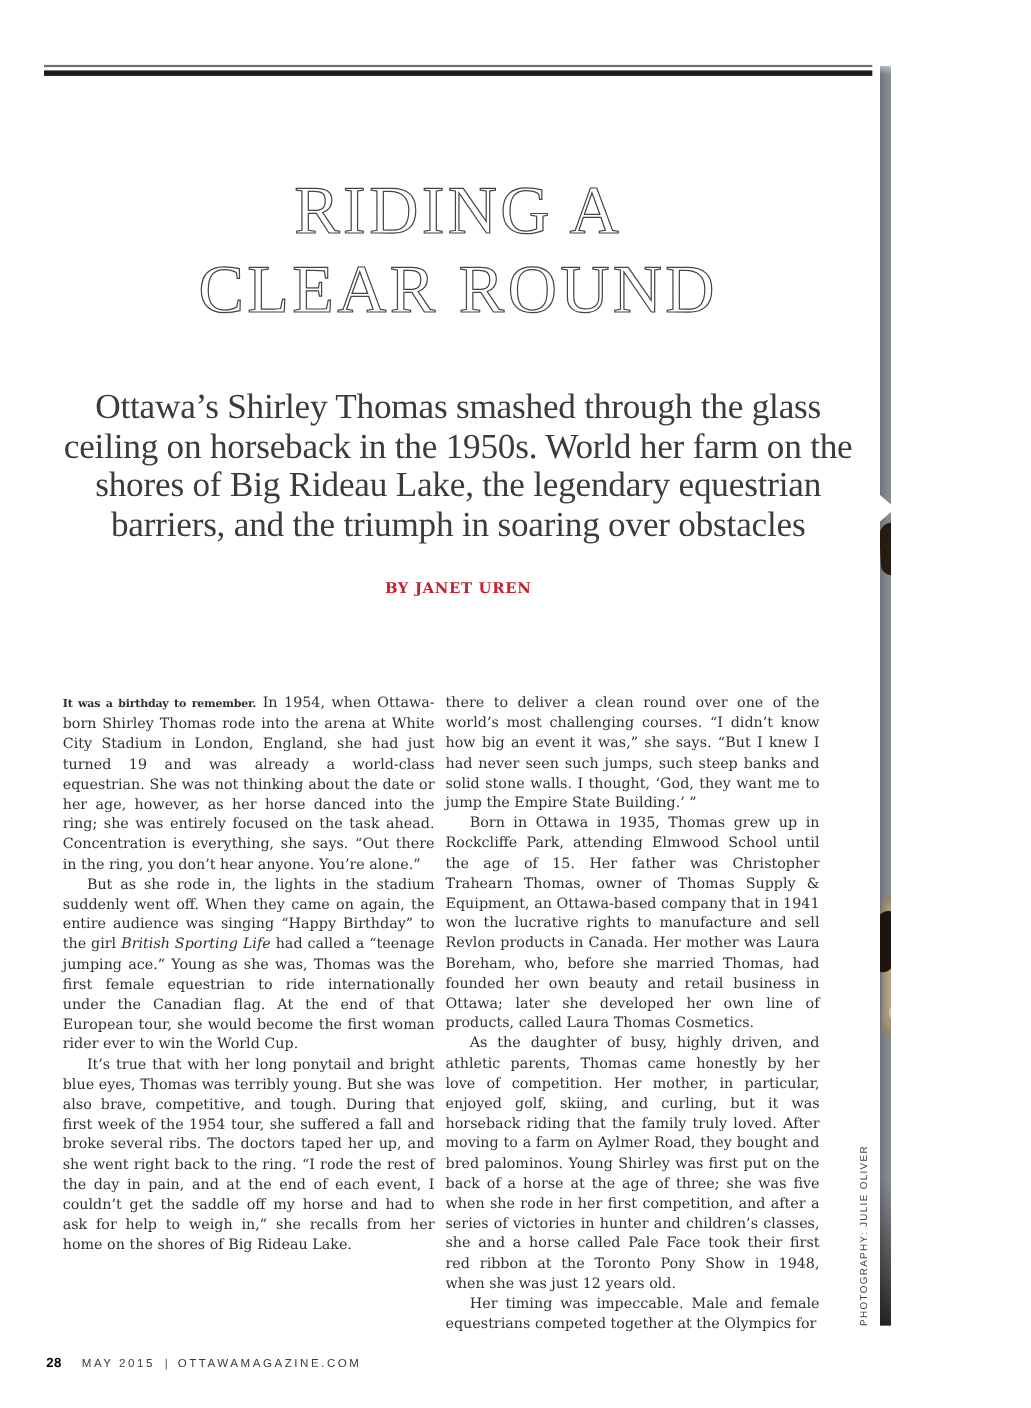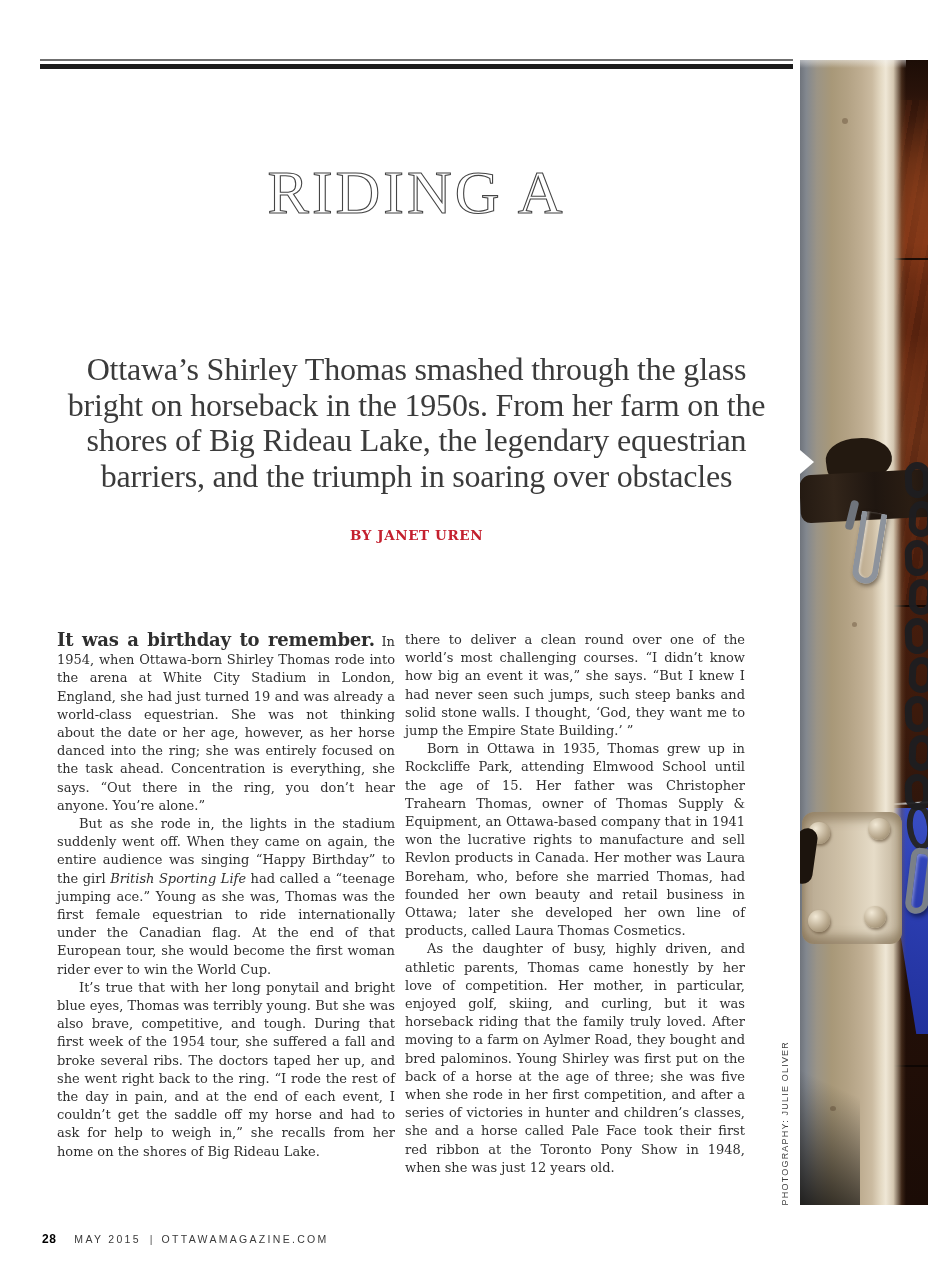--- a/index.html
+++ b/index.html
@@ -1,17 +1,17 @@
 <!DOCTYPE html>
 <html><head>
 <meta charset="utf-8">
 <style>
   html,body{margin:0;padding:0;background:#ffffff;}
-  #page{position:relative;width:892px;height:1280px;background:#ffffff;overflow:hidden;
-        font-family:"Liberation Serif",serif;padding-left:36px;}
+  #page{position:relative;width:810px;height:1280px;background:#ffffff;overflow:hidden;
+        font-family:"Liberation Serif",serif;}
 
   
   .rule-thin{position:absolute;left:40px;top:59px;width:753px;height:2px;background:#6f6f6f;}
   .rule-thick{position:absolute;left:40px;top:64px;width:753px;height:5px;background:#1b1b1b;}
 
   
   .headline{position:absolute;left:40px;top:156px;width:753px;text-align:center;
             font-family:"Liberation Serif",serif;font-size:62px;line-height:72px;
             letter-spacing:3px;color:#474747;font-weight:400;}
   @supports (-webkit-text-stroke: 1px #000){
@@ -29,21 +29,21 @@
           font-family:"DejaVu Serif",serif;font-weight:bold;font-size:13.5px;
           letter-spacing:.6px;color:#c4202e;}
 
   
   .col{position:absolute;top:631px;font-family:"DejaVu Serif",serif;font-size:13px;
        line-height:18.2px;color:#2f2f2f;text-align:justify;}
   .col-1{left:57px;width:338px;}
   .col-2{left:405px;width:340px;}
   .col p{margin:0;}
   .col p.indent{text-indent:22px;}
-  .lead-in{font-weight:bold;font-size:18px;letter-spacing:-.2px;}
+  .lead-in{font-weight:bold;font-size:10px;letter-spacing:-.2px;}
   .ital{font-style:italic;}
 
   
   .footer{position:absolute;left:42px;top:1232px;font-family:"Liberation Sans",sans-serif;
           color:#3a3a3a;font-size:10.5px;display:flex;align-items:baseline;}
   .page-num{font-weight:bold;font-size:12px;color:#000000;letter-spacing:.5px;margin-right:18px;}
   .footer-issue,.footer-site{letter-spacing:2.3px;text-align:right;}
   .footer-sep{margin:0 9px;color:#555;}
 
   
@@ -127,41 +127,43 @@
 </head>
 <body>
 
 <div id="page">
 
   <div class="rule-thin"></div>
   <div class="rule-thick"></div>
 
   <div class="headline">
     <div>RIDING A</div>
+    <div>CLEAR ROUND</div>
   </div>
 
   <div class="deck">
     <div class="deck-line">Ottawa’s Shirley Thomas smashed through the glass</div>
-    <div class="deck-line">bright on horseback in the 1950s. From her farm on the</div>
+    <div class="deck-line">ceiling on horseback in the 1950s. World her farm on the</div>
     <div class="deck-line">shores of Big Rideau Lake, the legendary equestrian</div>
     <div class="deck-line">barriers, and the triumph in soaring over obstacles</div>
   </div>
 
   <div class="byline">BY JANET UREN</div>
 
   <div class="col col-1">
     <p><span class="lead-in">It was a birthday to remember.</span> <span>In 1954, when Ottawa-born Shirley Thomas rode into the arena at White City Stadium in London, England, she had just turned 19 and was already a world-class equestrian. She was not thinking about the date or her age, however, as her horse danced into the ring; she was entirely focused on the task ahead. Concentration is everything, she says. “Out there in the ring, you don’t hear anyone. You’re alone.”</span></p>
     <p class="indent"><span>But as she rode in, the lights in the stadium suddenly went off. When they came on again, the entire audience was singing “Happy Birthday” to the girl </span><span class="ital">British Sporting Life</span><span> had called a “teenage jumping ace.” Young as she was, Thomas was the first female equestrian to ride internationally under the Canadian flag. At the end of that European tour, she would become the first woman rider ever to win the World Cup.</span></p>
     <p class="indent">It’s true that with her long ponytail and bright blue eyes, Thomas was terribly young. But she was also brave, competitive, and tough. During that first week of the 1954 tour, she suffered a fall and broke several ribs. The doctors taped her up, and she went right back to the ring. “I rode the rest of the day in pain, and at the end of each event, I couldn’t get the saddle off my horse and had to ask for help to weigh in,” she recalls from her home on the shores of Big Rideau Lake.</p>
   </div>
 
   <div class="col col-2">
     <p>there to deliver a clean round over one of the world’s most challenging courses. “I didn’t know how big an event it was,” she says. “But I knew I had never seen such jumps, such steep banks and solid stone walls. I thought, ‘God, they want me to jump the Empire State Building.’ ”</p>
     <p class="indent">Born in Ottawa in 1935, Thomas grew up in Rockcliffe Park, attending Elmwood School until the age of 15. Her father was Christopher Trahearn Thomas, owner of Thomas Supply &amp; Equipment, an Ottawa-based company that in 1941 won the lucrative rights to manufacture and sell Revlon products in Canada. Her mother was Laura Boreham, who, before she married Thomas, had founded her own beauty and retail business in Ottawa; later she developed her own line of products, called Laura Thomas Cosmetics.</p>
     <p class="indent">As the daughter of busy, highly driven, and athletic parents, Thomas came honestly by her love of competition. Her mother, in particular, enjoyed golf, skiing, and curling, but it was horseback riding that the family truly loved. After moving to a farm on Aylmer Road, they bought and bred palominos. Young Shirley was first put on the back of a horse at the age of three; she was five when she rode in her first competition, and after a series of victories in hunter and children’s classes, she and a horse called Pale Face took their first red ribbon at the Toronto Pony Show in 1948, when she was just 12 years old.</p>
+    <p class="indent">Her timing was impeccable. Male and female equestrians competed together at the Olympics for</p>
   </div>
 
   <div class="footer">
     <span class="page-num">28</span>
     <span class="footer-issue">MAY 2015</span>
     <span class="footer-sep">|</span>
     <span class="footer-site">OTTAWAMAGAZINE.COM</span>
   </div>
 
   <div class="photo-credit">PHOTOGRAPHY: JULIE OLIVER</div>

